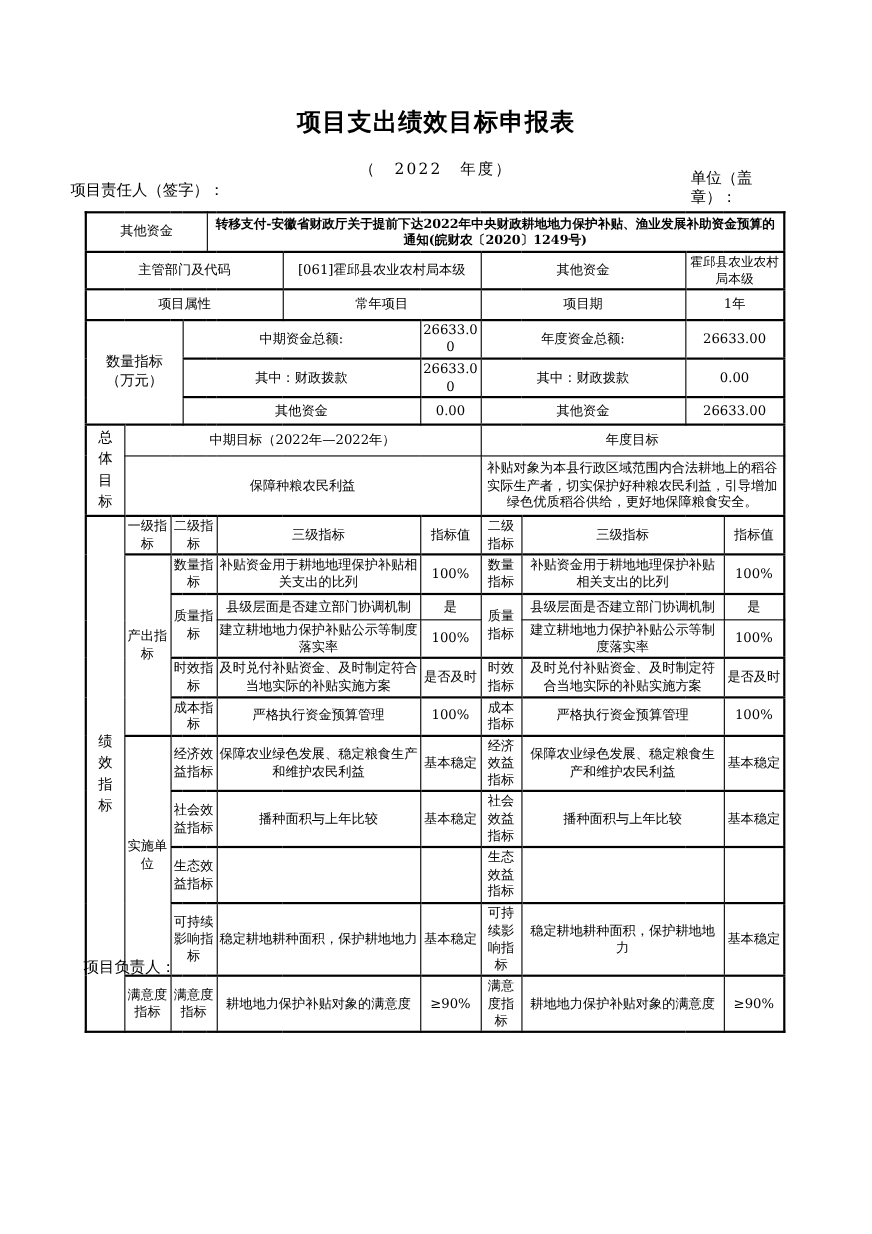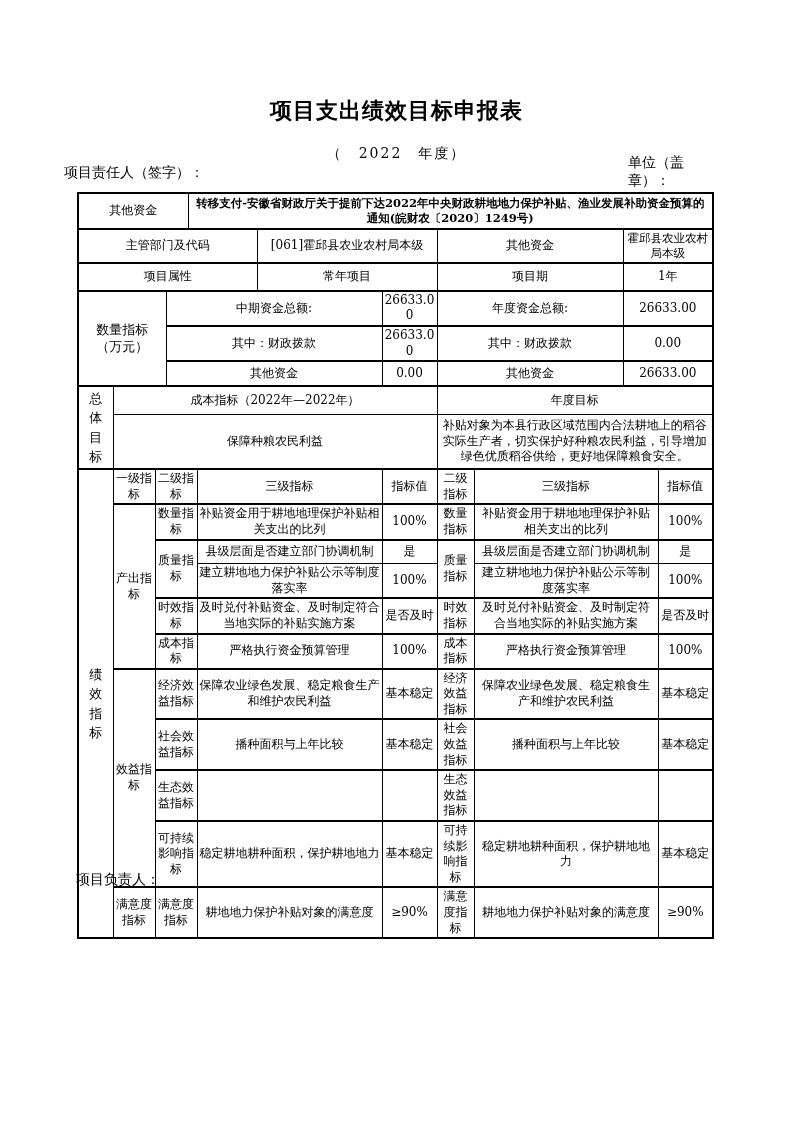--- a/index.html
+++ b/index.html
@@ -97,21 +97,21 @@
     </tr>
     <tr class="hb" style="height:25px">
       <td colspan="4">其他资金</td>
       <td class="num">0.00</td>
       <td colspan="2">其他资金</td>
       <td colspan="2" class="num">26633.00</td>
     </tr>
 
     <tr class="hb" style="height:28px">
       <td rowspan="2" class="vert"><span>总体目标</span></td>
-      <td colspan="7">成本指标（2022年—2022年）</td>
+      <td colspan="7">中期目标（2022年—2022年）</td>
       <td colspan="4">年度目标</td>
     </tr>
     <tr style="height:55px">
       <td colspan="7" class="goal-left">保障种粮农民利益</td>
       <td colspan="4" class="goal-right">补贴对象为本县行政区域范围内合法耕地上的稻谷实际生产者，切实保护好种粮农民利益，引导增加绿色优质稻谷供给，更好地保障粮食安全。</td>
     </tr>
 
     <tr class="hb" style="height:33px">
       <td rowspan="11" class="vert"><span>绩效指标</span></td>
       <td>一级指标</td>
@@ -161,21 +161,21 @@
     <tr class="hb" style="height:29px">
       <td colspan="3">成本指标</td>
       <td colspan="2">严格执行资金预算管理</td>
       <td class="val">100%</td>
       <td>成本指标</td>
       <td colspan="2">严格执行资金预算管理</td>
       <td class="val">100%</td>
     </tr>
 
     <tr class="hb" style="height:47px">
-      <td rowspan="4">效益指标</td>
+      <td rowspan="4">实施单位</td>
       <td colspan="3">经济效益指标</td>
       <td colspan="2">保障农业绿色发展、稳定粮食生产和维护农民利益</td>
       <td class="val">基本稳定</td>
       <td>经济效益指标</td>
       <td colspan="2">保障农业绿色发展、稳定粮食生产和维护农民利益</td>
       <td class="val">基本稳定</td>
     </tr>
 
     <tr class="hb" style="height:47px">
       <td colspan="3">社会效益指标</td>

